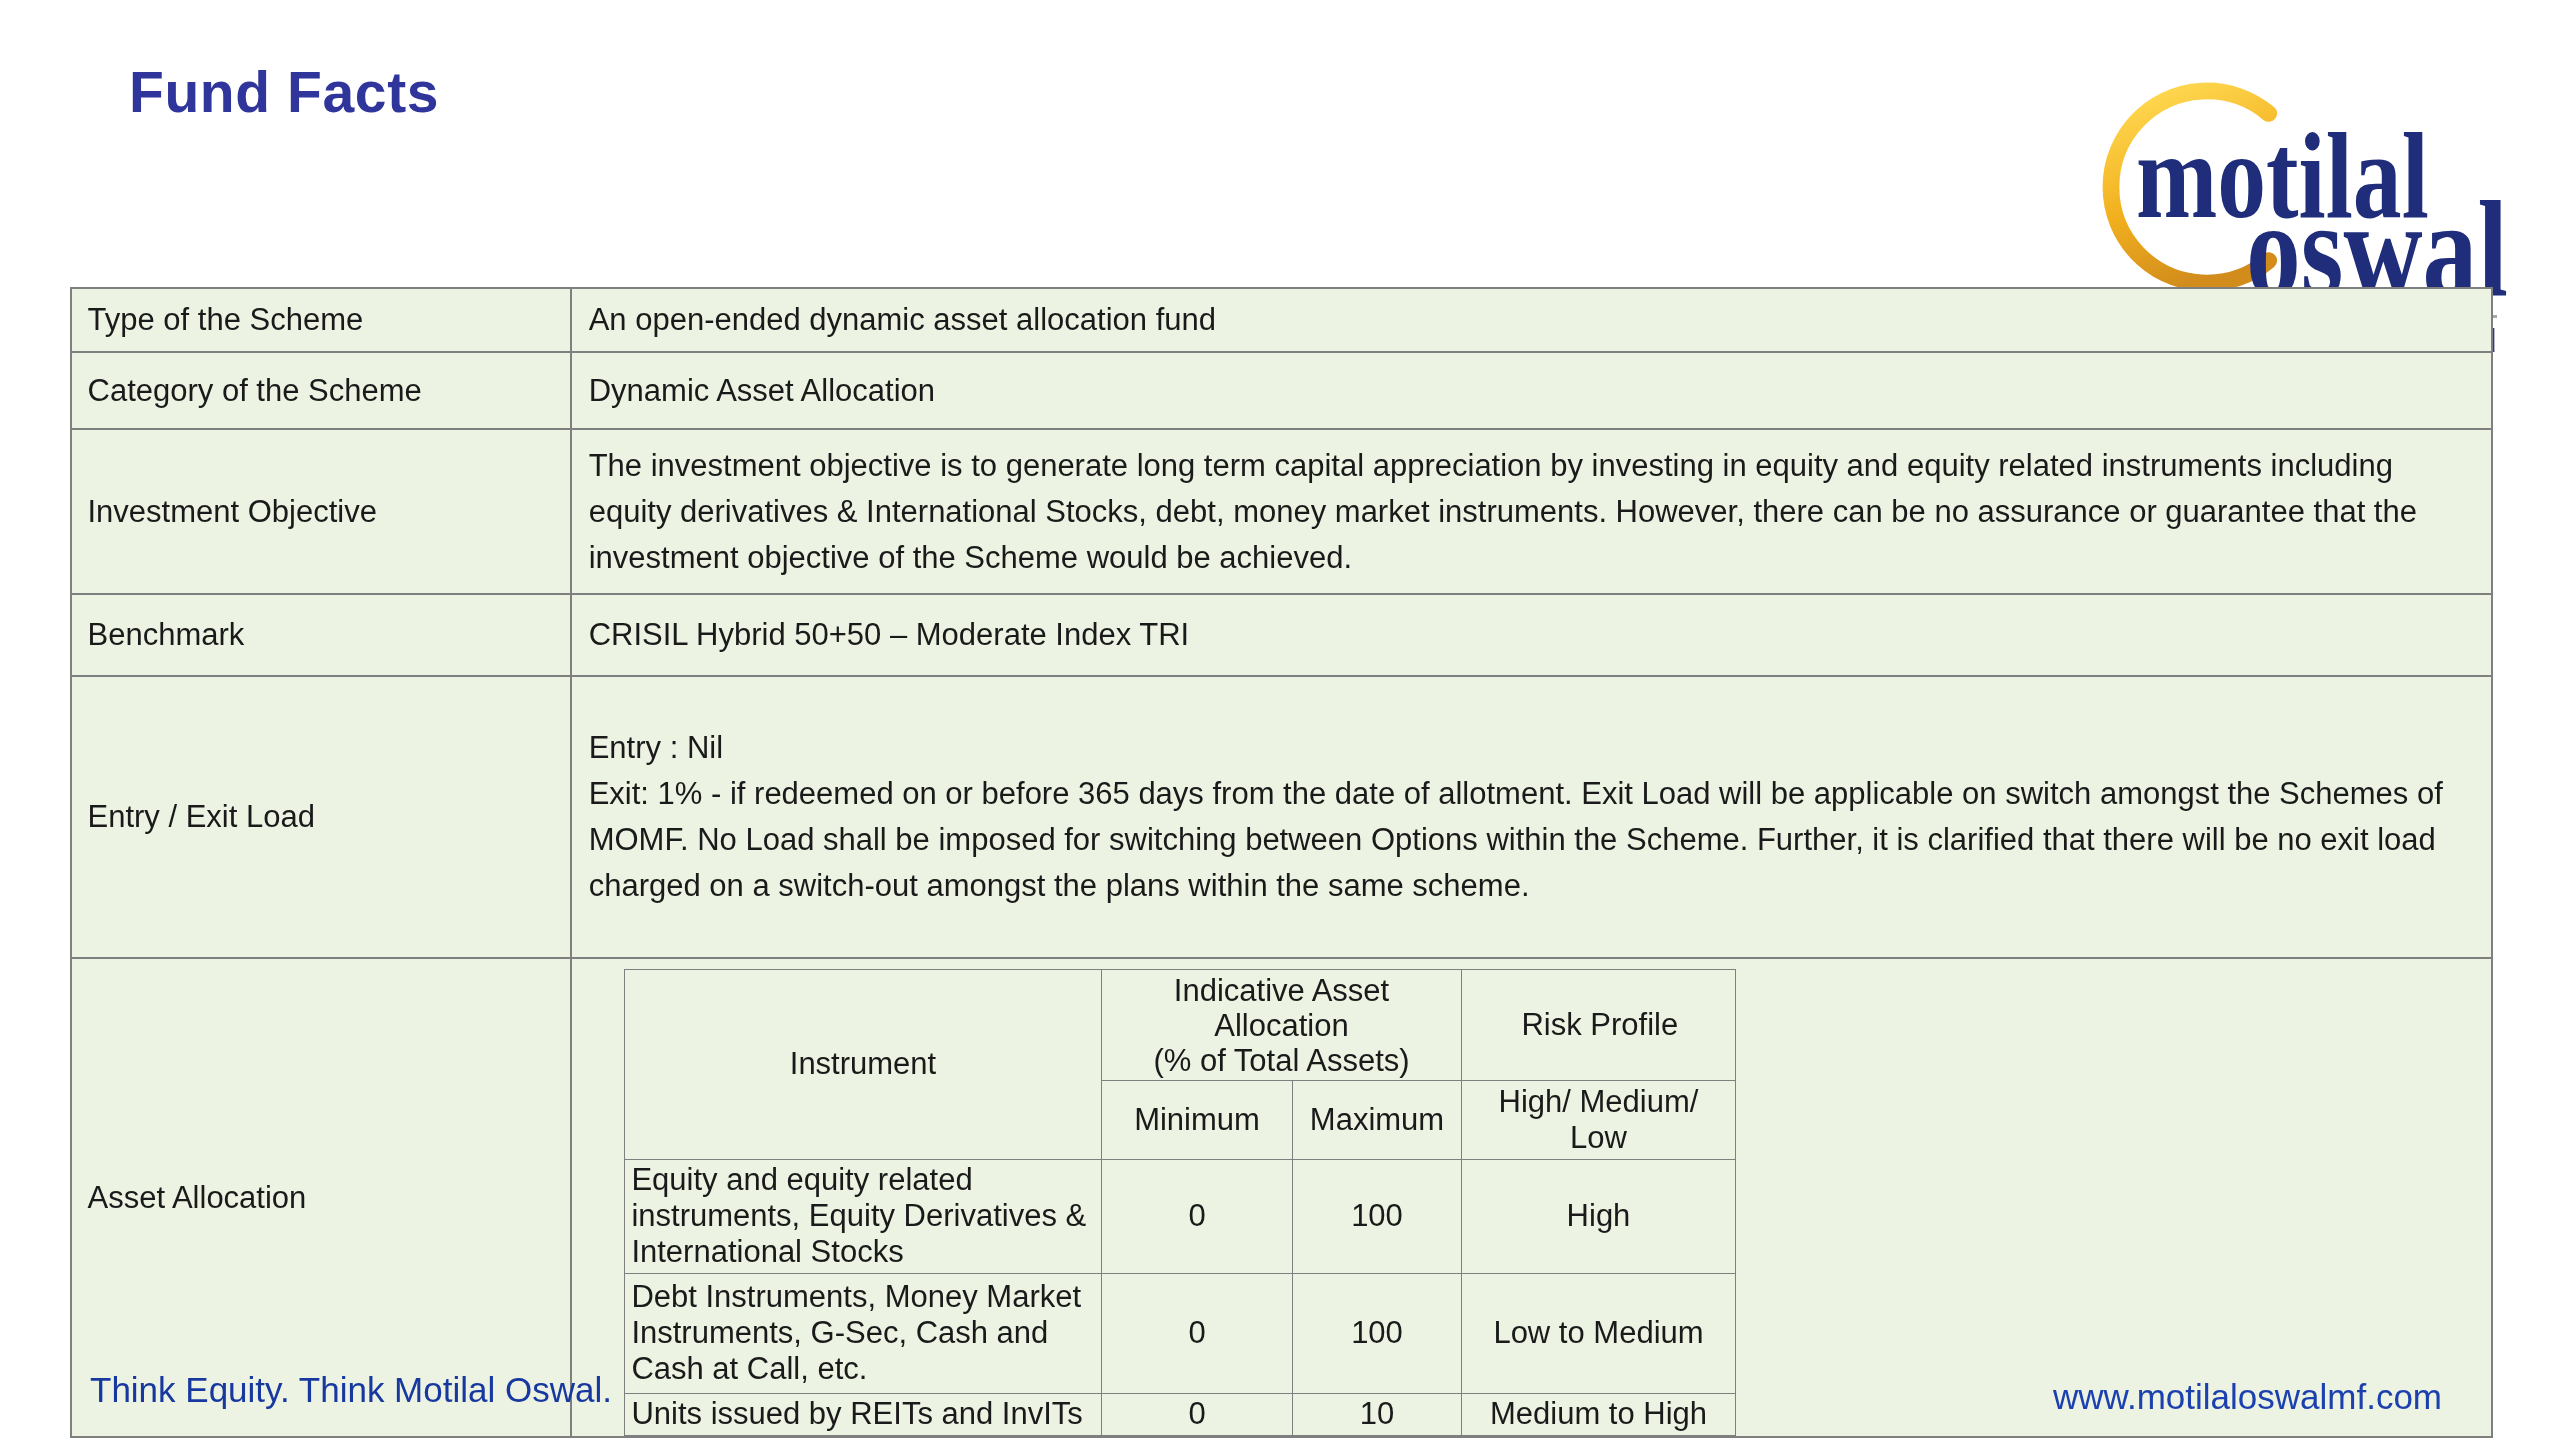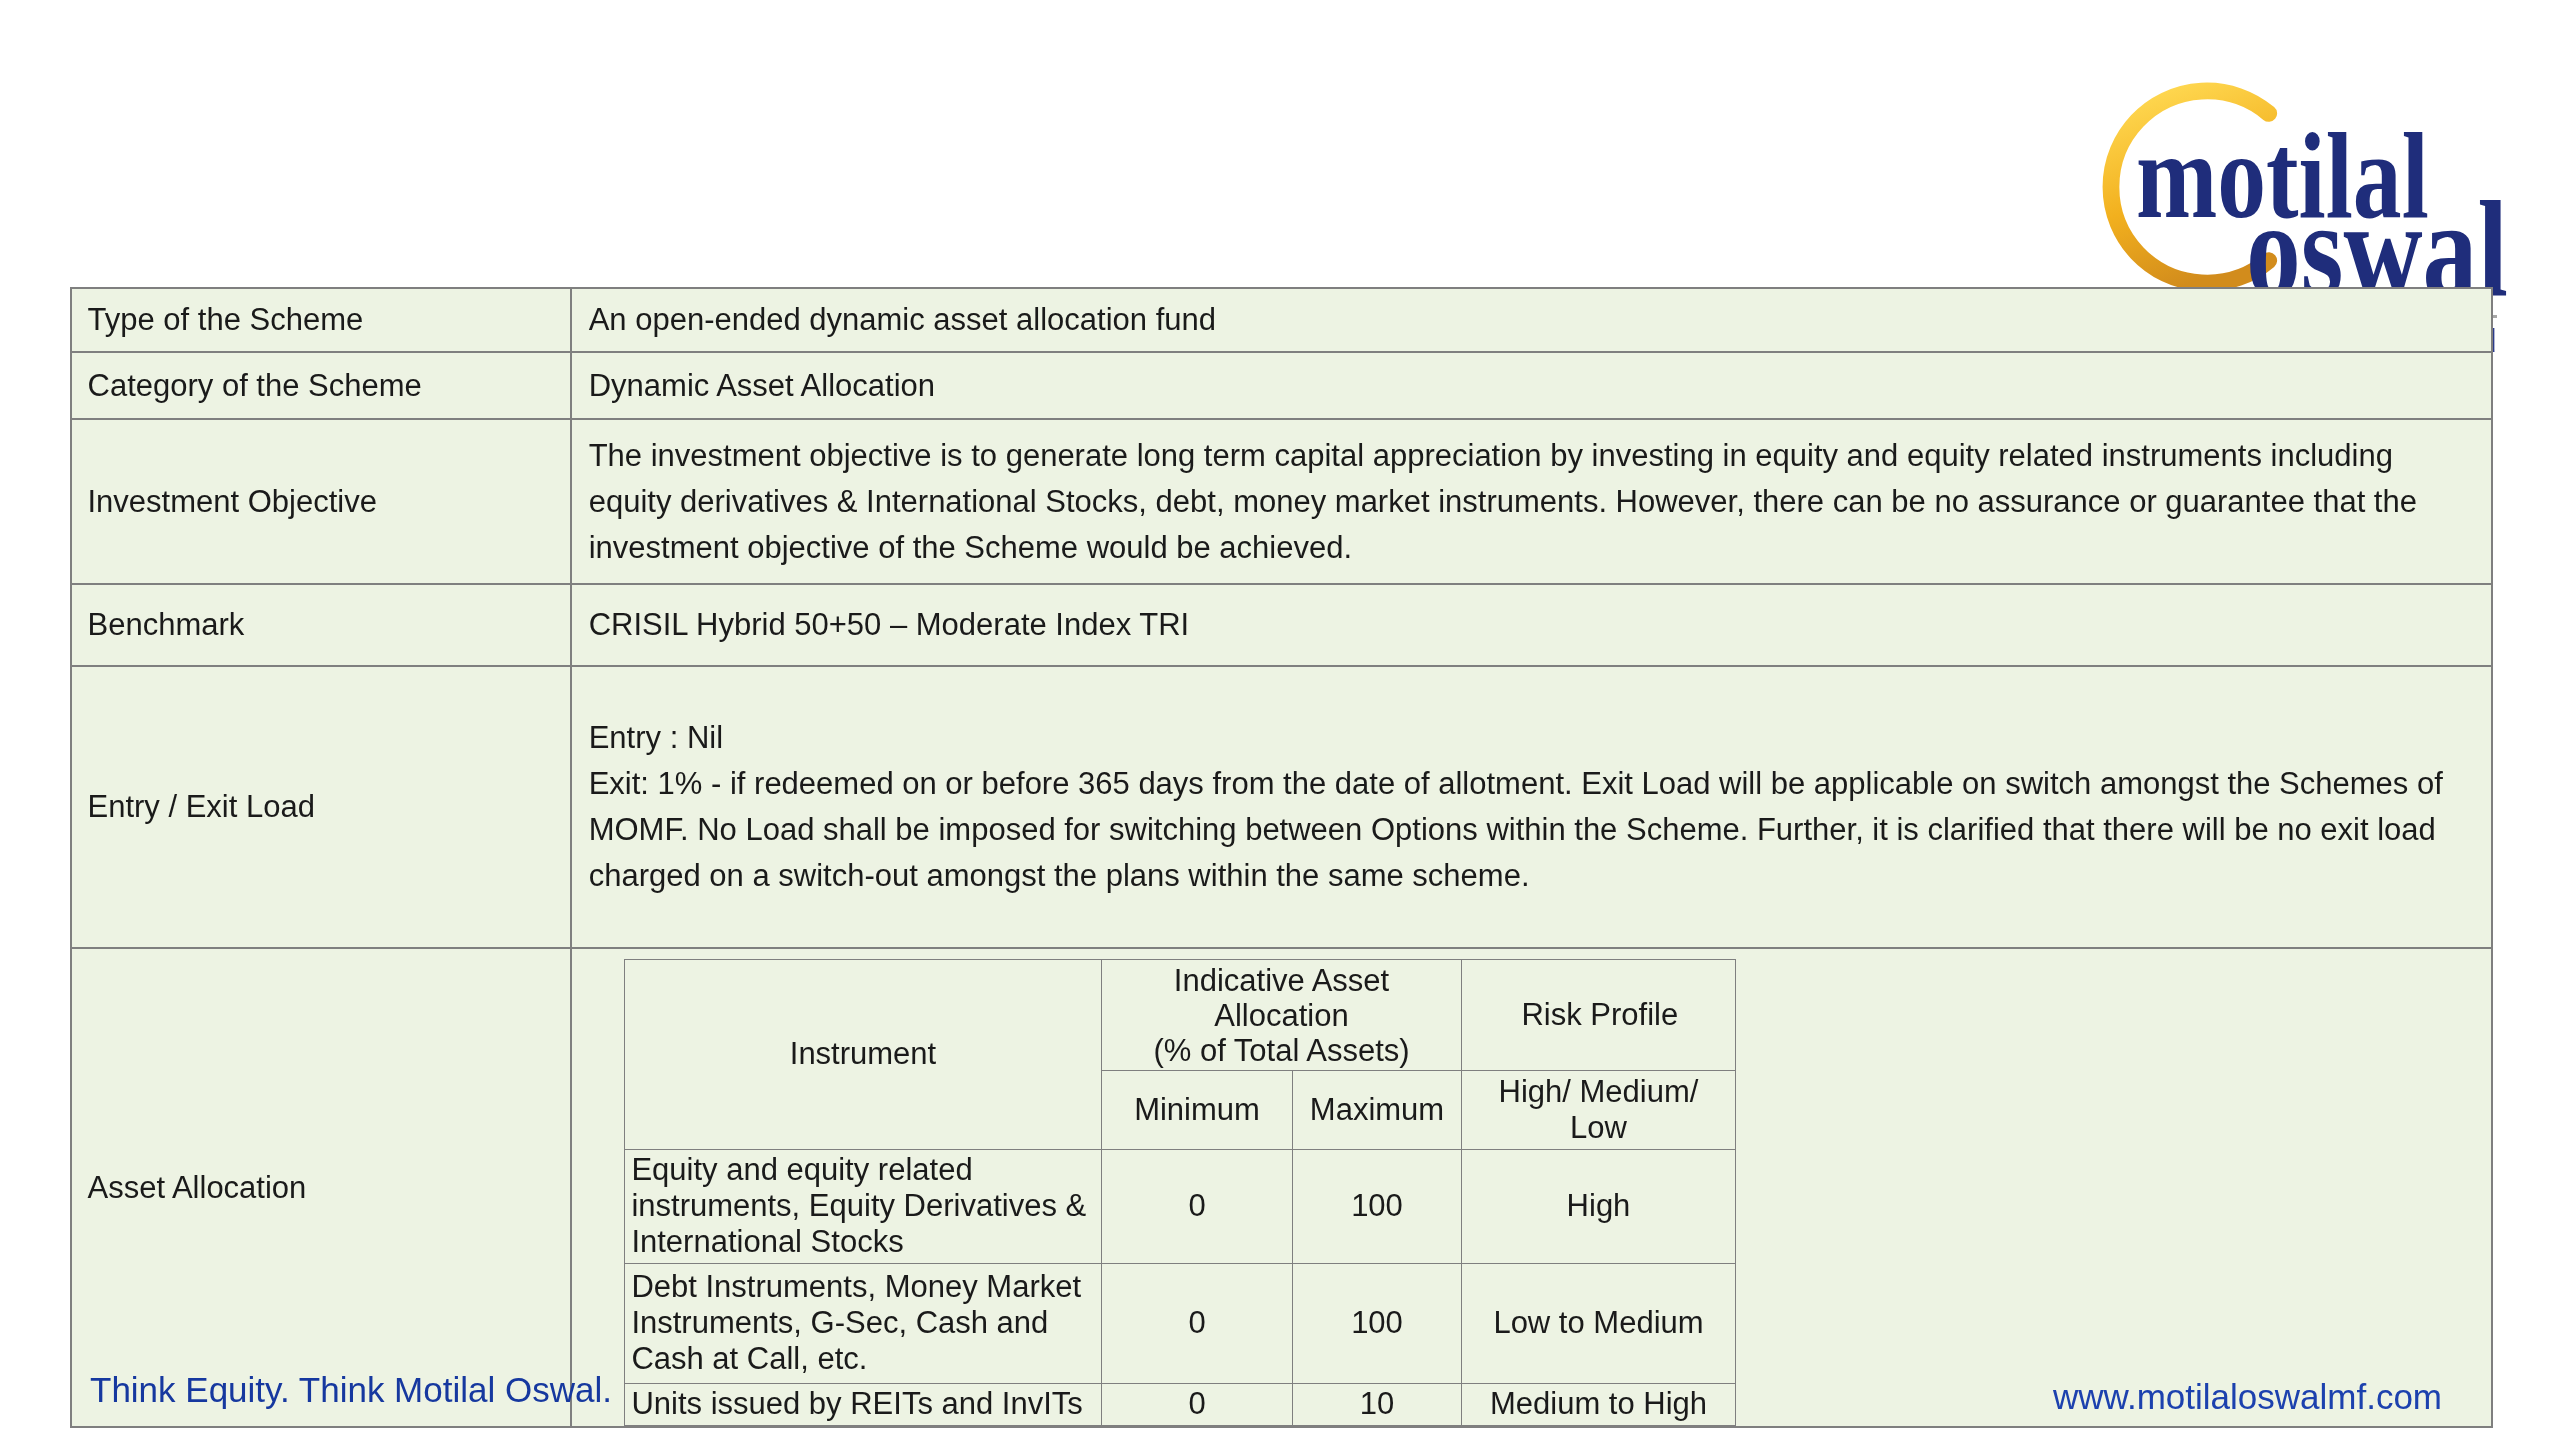--- a/index.html
+++ b/index.html
@@ -68,20 +68,21 @@
   .footer-right{
     position:absolute;right:134px;top:1377px;font-size:35px;font-weight:500;
     color:var(--url-blue);white-space:nowrap;
   }
 </style>
 </head>
 <body>
 
 <div class="page">
 
+  <h1 class="title">Fund Facts</h1>
 
   <div class="logo">
     <svg class="logo-ring" viewBox="0 0 360 360">
       <defs>
         <linearGradient id="goldgrad" x1="0.2" y1="0" x2="0.5" y2="1">
           <stop offset="0" stop-color="#ffd952"></stop>
           <stop offset="0.55" stop-color="#f2b01e"></stop>
           <stop offset="1" stop-color="#d28c1c"></stop>
         </linearGradient>
       </defs>
@@ -96,21 +97,21 @@
   <table class="fund-table">
     <colgroup>
         <col style="width:500px">
         <col>
       </colgroup>
     <tbody>
       <tr style="height:64px">
         <td class="lbl">Type of the Scheme</td>
         <td class="val">An open-ended dynamic asset allocation fund</td>
       </tr>
-      <tr style="height:67px">
+      <tr style="height:77px">
         <td class="lbl">Category of the Scheme</td>
         <td class="val">Dynamic Asset Allocation</td>
       </tr>
       <tr style="height:165px">
         <td class="lbl">Investment Objective</td>
         <td class="val">The investment objective is to generate long term capital appreciation by investing in equity and equity related instruments including equity derivatives &amp; International Stocks, debt, money market instruments. However, there can be no assurance or guarantee that the investment objective of the Scheme would be achieved.</td>
       </tr>
       <tr style="height:82px">
         <td class="lbl">Benchmark</td>
         <td class="val">CRISIL Hybrid 50+50 – Moderate Index TRI</td>

